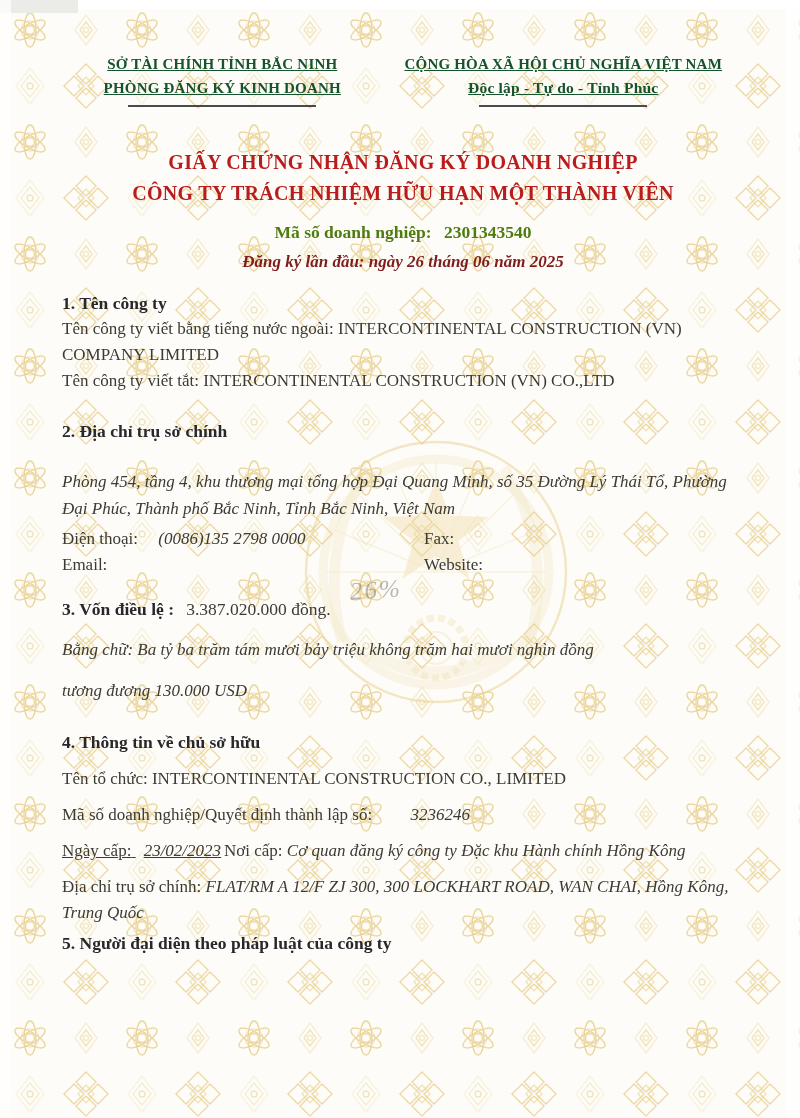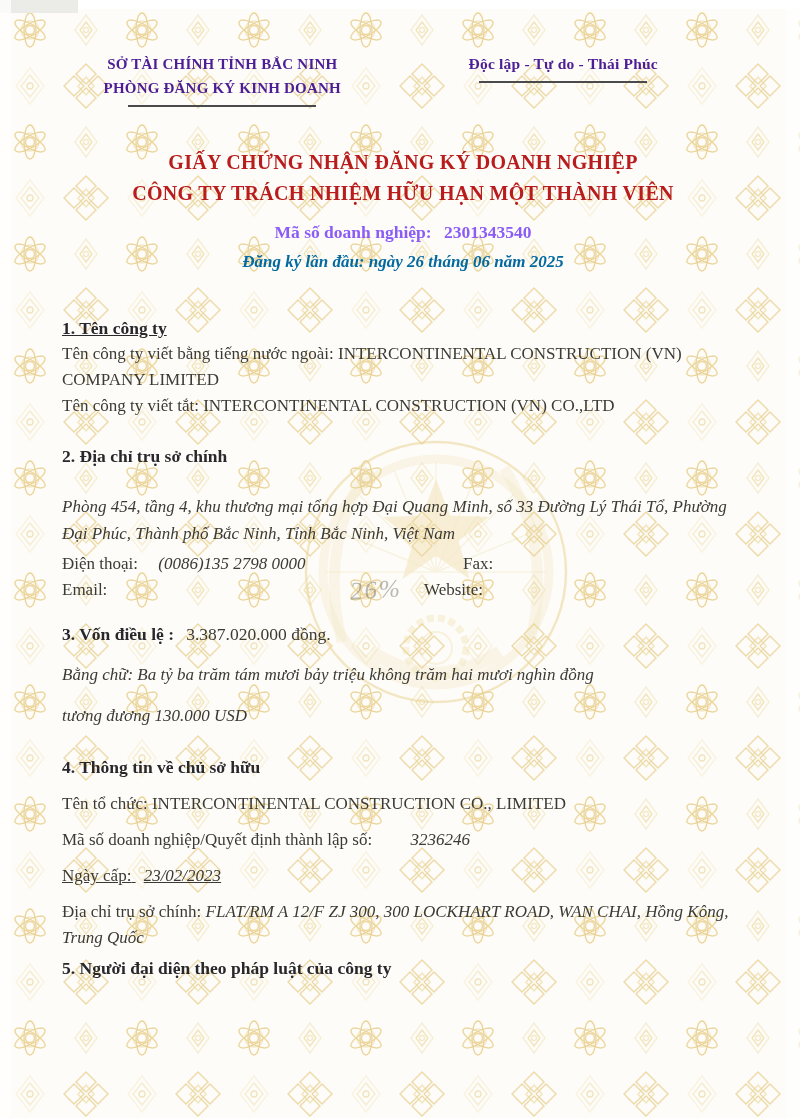--- a/index.html
+++ b/index.html
@@ -15,37 +15,37 @@
   .scan-topleft{position:absolute;left:0;top:0;width:78px;height:13px;background:#ebebe8;}
   .scan-left{position:absolute;left:0;top:0;width:11px;height:1118px;background:rgba(255,255,255,.75);}
   .scan-right{position:absolute;right:0;top:0;width:14px;height:1118px;background:rgba(255,255,255,.6);}
 
   .content{position:absolute;left:62px;top:52px;width:682px;}
 
   
   .hdr{display:flex;width:100%;}
   .hdr-left{width:47%;text-align:center;}
   .hdr-right{width:53%;text-align:center;}
-  .hdr-line{font-weight:bold;font-size:15px;line-height:24px;color:#4c1d95;letter-spacing:.2px;}
+  .hdr-line{font-weight:bold;font-size:15px;line-height:24px;color:#14532d;letter-spacing:.2px;text-decoration:underline;}
   .hdr-rule{height:2px;background:#4a4a4c;margin:5px auto 0 auto;}
   .rule-l{width:188px;}
   .rule-r{width:168px;}
 
   
   .title-block{margin-top:40px;text-align:center;color:#b91c1c;}
   .title-line{font-weight:bold;font-size:20px;line-height:31px;letter-spacing:.3px;}
-  .code-line{margin-top:10px;text-align:center;font-weight:bold;font-size:17.5px;line-height:26px;color:#8b5cf6;}
-  .reg-line{margin-top:4px;text-align:center;font-weight:bold;font-style:italic;font-size:17px;line-height:26px;color:#0369a1;}
+  .code-line{margin-top:10px;text-align:center;font-weight:bold;font-size:17.5px;line-height:26px;color:#4d7c0f;}
+  .reg-line{margin-top:4px;text-align:center;font-weight:bold;font-style:italic;font-size:17px;line-height:26px;color:#7f1d1d;}
 
   
   .sec-heading{font-weight:bold;font-size:17.5px;line-height:26px;color:#28282c;}
   .row{font-size:17px;line-height:26px;}
   .italic{font-style:italic;}
   .addr{font-style:italic;font-size:17px;line-height:27px;}
-  .mt2{margin-top:18px;} .mt4{margin-top:4px;gap:39px;} .mt6{margin-top:24px;} .mt32{margin-top:40px;text-decoration:underline;}
+  .mt2{margin-top:18px;} .mt4{margin-top:4px;} .mt6{margin-top:24px;} .mt32{margin-top:15px;}
   .two-col{display:flex;}
   .col1{width:362px;}
   .col2{flex:1;}
   .gap-sm{margin-left:8px;}
   .gap-md{margin-left:16px;}
   .gap-lg{margin-left:34px;}
   .cap-row{display:flex;}
   .cap-c1{width:162px;flex:none;text-decoration:underline;}
   .cap-c2{flex:1;}
   .words{font-style:italic;font-size:17px;line-height:29px;margin-top:12px;}
@@ -129,21 +129,22 @@
 
   <div class="content">
 
     <div class="hdr">
       <div class="hdr-left">
         <div class="hdr-line">SỞ TÀI CHÍNH TỈNH BẮC NINH</div>
         <div class="hdr-line">PHÒNG ĐĂNG KÝ KINH DOANH</div>
         <div class="hdr-rule rule-l"></div>
       </div>
       <div class="hdr-right">
-        <div class="hdr-line" style="font-size:15.5px;">Độc lập - Tự do - Thái Phúc</div>
+        <div class="hdr-line">CỘNG HÒA XÃ HỘI CHỦ NGHĨA VIỆT NAM</div>
+        <div class="hdr-line" style="font-size:15.5px;">Độc lập - Tự do - Tỉnh Phúc</div>
         <div class="hdr-rule rule-r"></div>
       </div>
     </div>
 
     <div class="title-block">
       <div class="title-line">GIẤY CHỨNG NHẬN ĐĂNG KÝ DOANH NGHIỆP</div>
       <div class="title-line">CÔNG TY TRÁCH NHIỆM HỮU HẠN MỘT THÀNH VIÊN</div>
     </div>
     <div class="code-line">
       <span>Mã số doanh nghiệp:</span>
@@ -155,21 +156,21 @@
     <div class="row">
       <span>Tên công ty viết bằng tiếng nước ngoài:</span>
       <span>INTERCONTINENTAL CONSTRUCTION (VN) COMPANY LIMITED</span>
     </div>
     <div class="row">
       <span>Tên công ty viết tắt:</span>
       <span>INTERCONTINENTAL CONSTRUCTION (VN) CO.,LTD</span>
     </div>
 
     <div class="sec-heading mt6">2. Địa chỉ trụ sở chính</div>
-    <div class="addr mt6">Phòng 454, tầng 4, khu thương mại tổng hợp Đại Quang Minh, số 33 Đường Lý Thái Tổ, Phường Đại Phúc, Thành phố Bắc Ninh, Tỉnh Bắc Ninh, Việt Nam</div>
+    <div class="addr mt6">Phòng 454, tầng 4, khu thương mại tổng hợp Đại Quang Minh, số 35 Đường Lý Thái Tổ, Phường Đại Phúc, Thành phố Bắc Ninh, Tỉnh Bắc Ninh, Việt Nam</div>
     <div class="row two-col mt4">
       <div class="col1">
         <span>Điện thoại:</span>
         <span class="italic gap-md">(0086)135 2798 0000</span>
       </div>
       <div class="col2">
         <span>Fax:</span>
       </div>
     </div>
     <div class="row two-col">
@@ -195,20 +196,24 @@
     </div>
     <div class="s4row">
       <span>Mã số doanh nghiệp/Quyết định thành lập số:</span>
       <span class="italic gap-lg">3236246</span>
     </div>
     <div class="s4row cap-row">
       <div class="cap-c1">
         <span>Ngày cấp:</span>
         <span class="italic gap-sm">23/02/2023</span>
       </div>
+      <div class="cap-c2">
+        <span>Nơi cấp:</span>
+        <span class="italic">Cơ quan đăng ký công ty Đặc khu Hành chính Hồng Kông</span>
+      </div>
     </div>
     <div class="s4row" style="line-height:26px;">
       <span>Địa chỉ trụ sở chính:</span>
       <span class="italic">FLAT/RM A 12/F ZJ 300, 300 LOCKHART ROAD, WAN CHAI, Hồng Kông, Trung Quốc</span>
     </div>
 
     <div class="sec-heading mt4">5. Người đại diện theo pháp luật của công ty</div>
 
   </div>
 </div>

